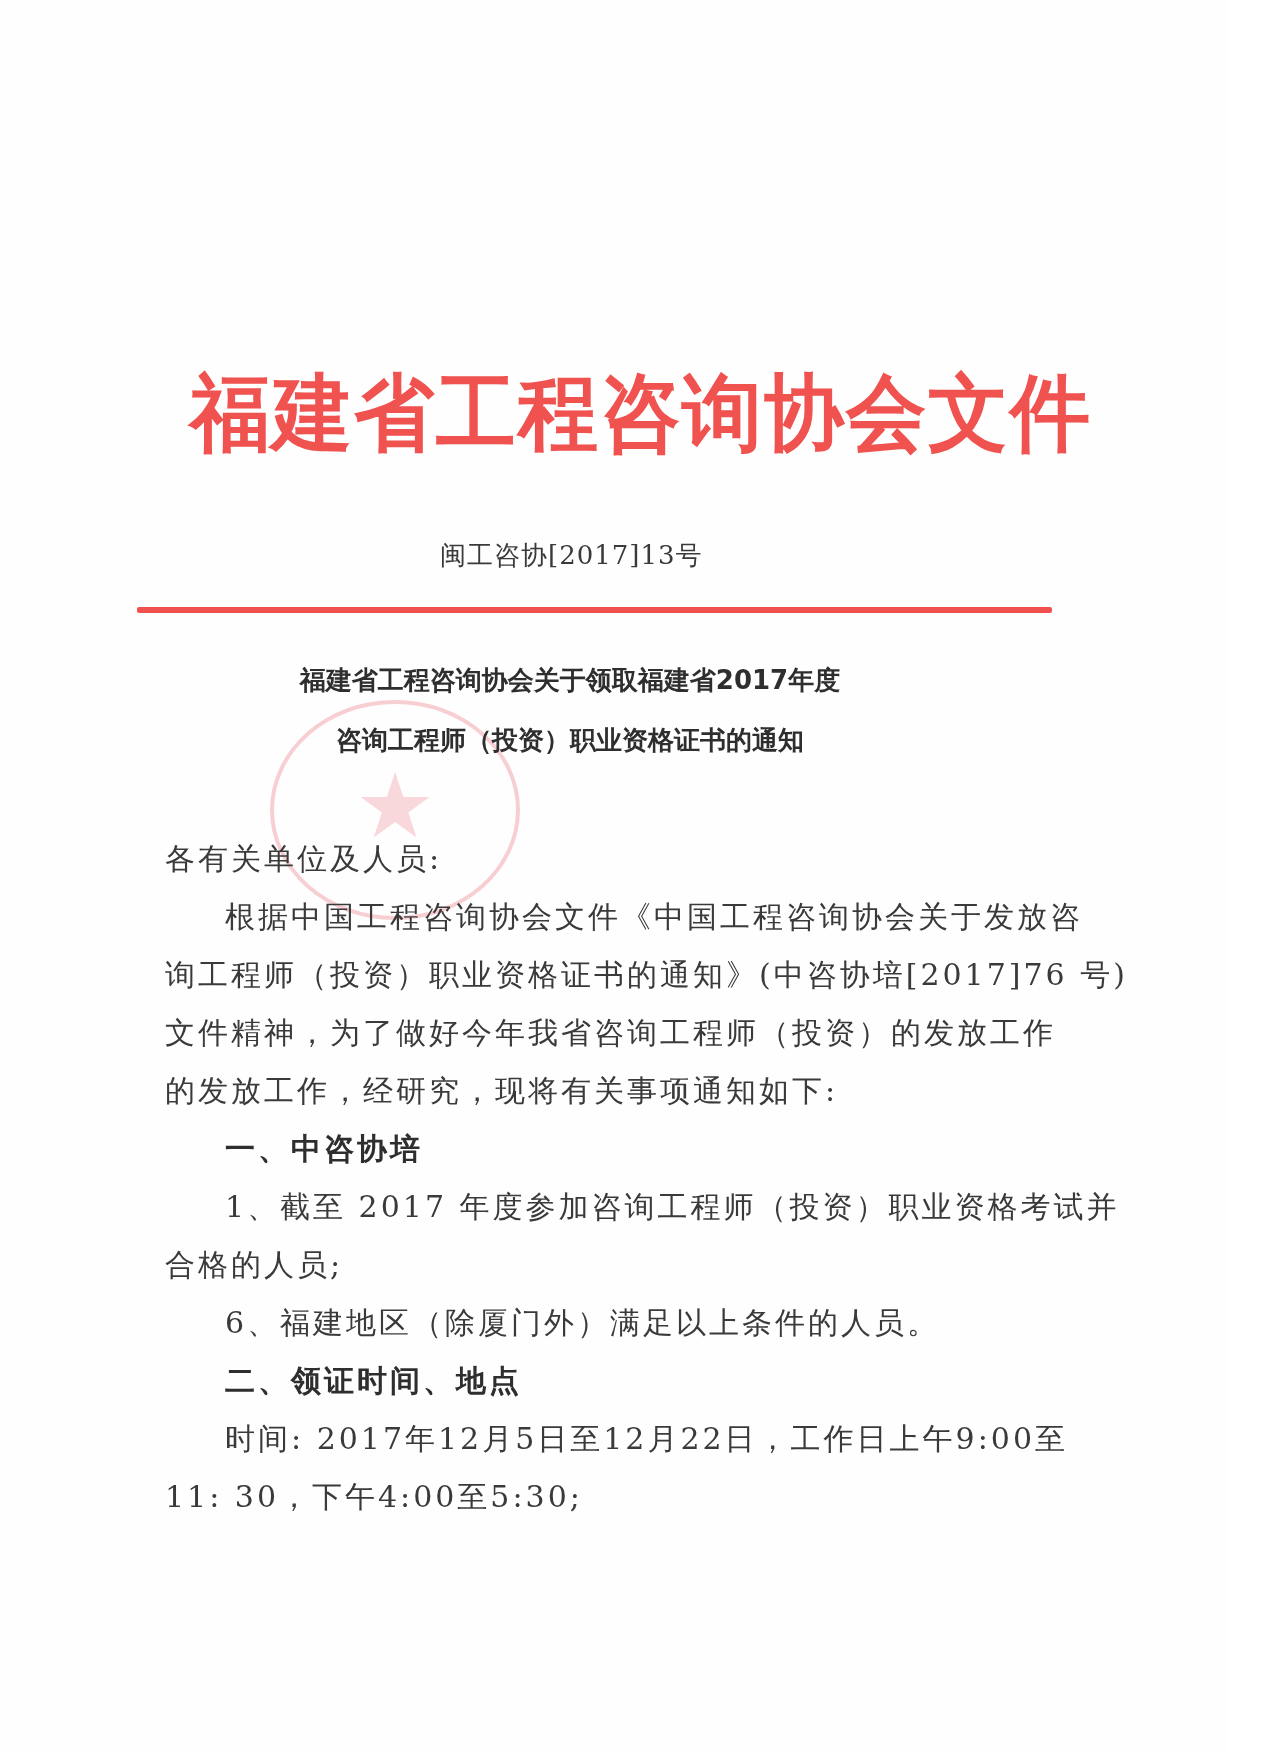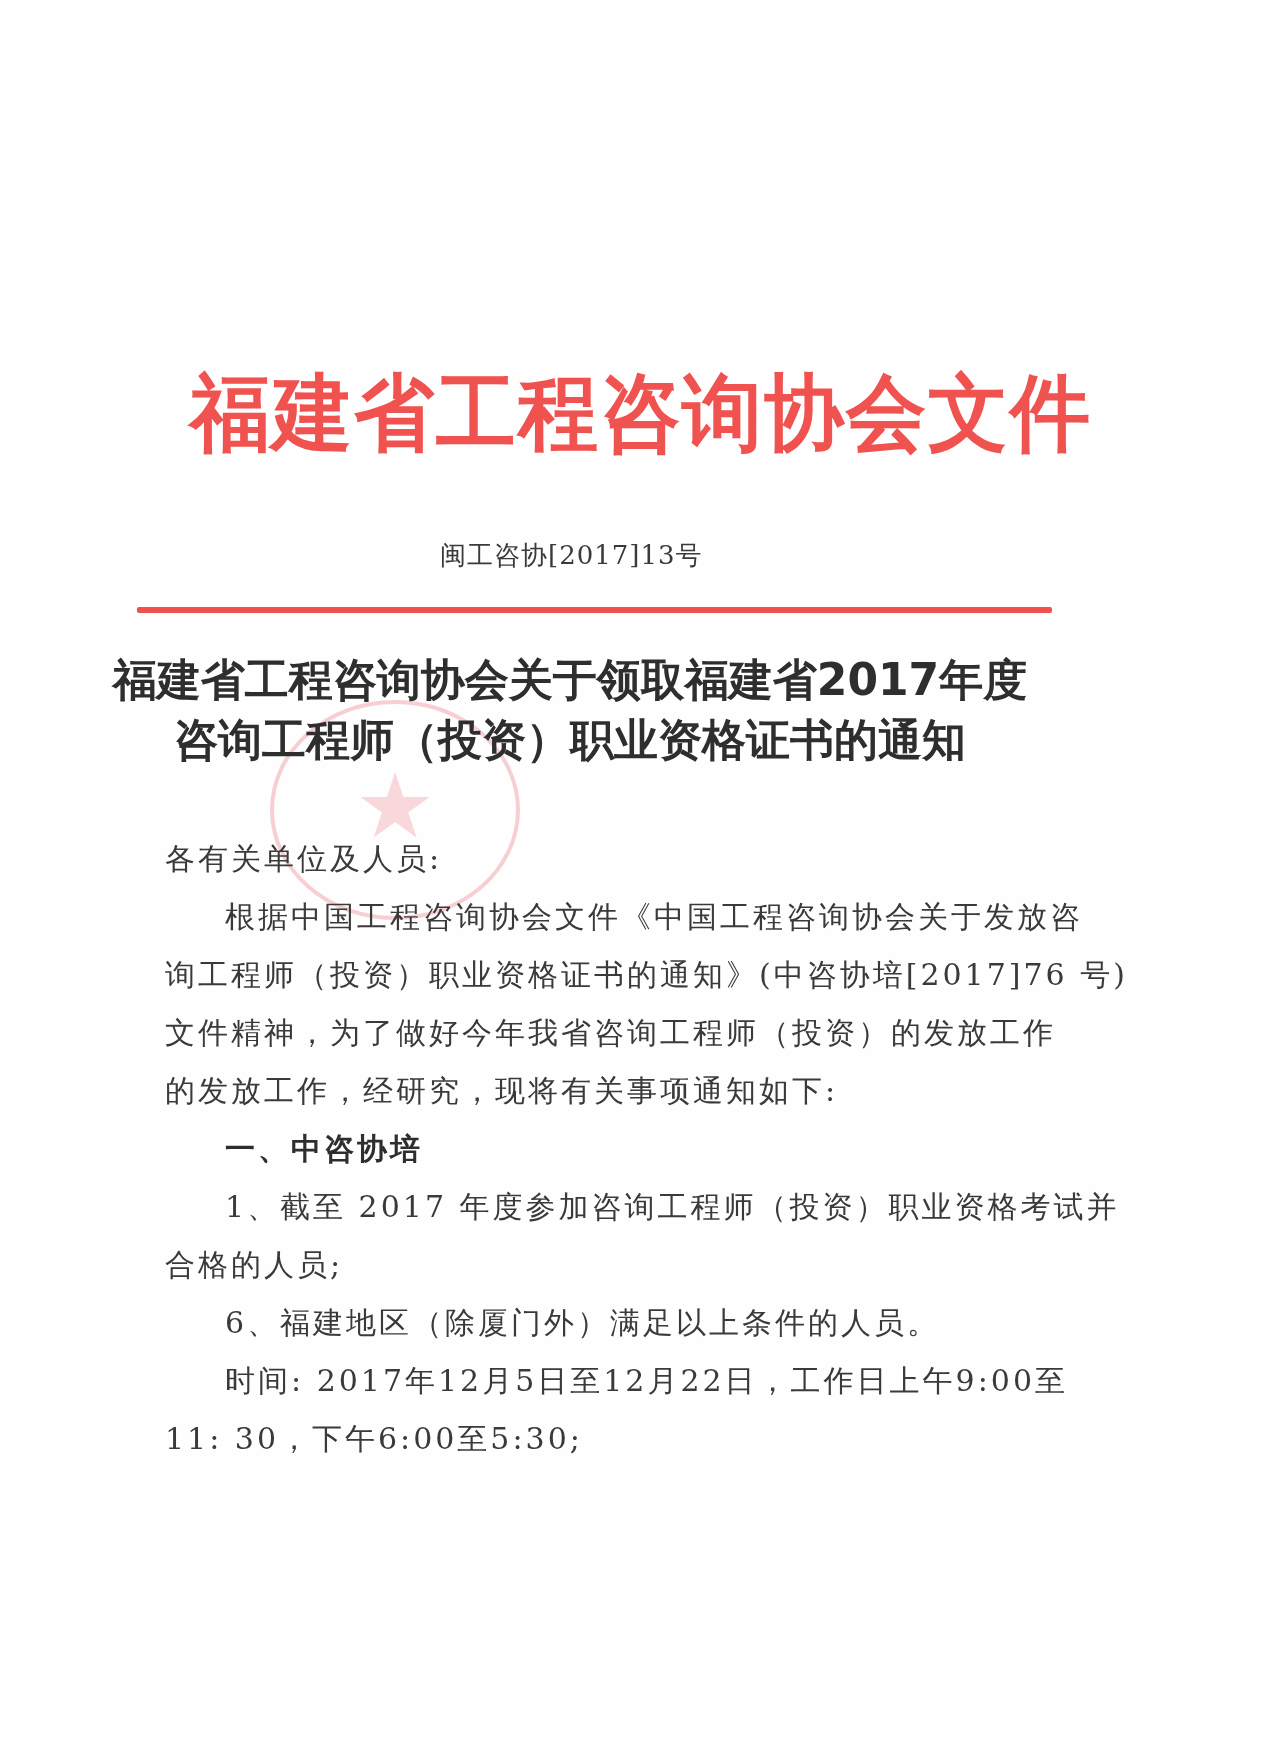--- a/index.html
+++ b/index.html
@@ -57,21 +57,21 @@
       border-radius: 2px;
     }
     .title {
       position: absolute;
       left: 140px;
       top: 650px;
       width: 1000px;
       text-align: center;
       font-family: "DejaVu Sans", "Liberation Sans", sans-serif;
       font-weight: bold;
-      font-size: 44px;
+      font-size: 26px;
       line-height: 60px;
       color: #2e2e2e;
       transform: translateX(-70px);
     }
     .title div { white-space: nowrap; }
     .seal {
       position: absolute;
       left: 270px;
       top: 700px;
       width: 250px;
@@ -140,17 +140,18 @@
     <p class="line indent">根据中国工程咨询协会文件《中国工程咨询协会关于发放咨</p>
     <p class="line">询工程师（投资）职业资格证书的通知》(中咨协培[2017]76 号)</p>
     <p class="line">文件精神，为了做好今年我省咨询工程师（投资）的发放工作</p>
     <p class="line">的发放工作，经研究，现将有关事项通知如下:</p>
 
     <p class="line heading">一、中咨协培</p>
     <p class="line indent">1、截至 2017 年度参加咨询工程师（投资）职业资格考试并</p>
     <p class="line">合格的人员;</p>
     <p class="line indent">6、福建地区（除厦门外）满足以上条件的人员。</p>
 
+    <p class="line heading">二、领证时间、地点</p>
     <p class="line indent">时间: 2017年12月5日至12月22日，工作日上午9:00至</p>
-    <p class="line">11: 30，下午6:00至5:30;</p>
+    <p class="line">11: 30，下午4:00至5:30;</p>
   </div>
 
 </div>
 
 </body></html>

